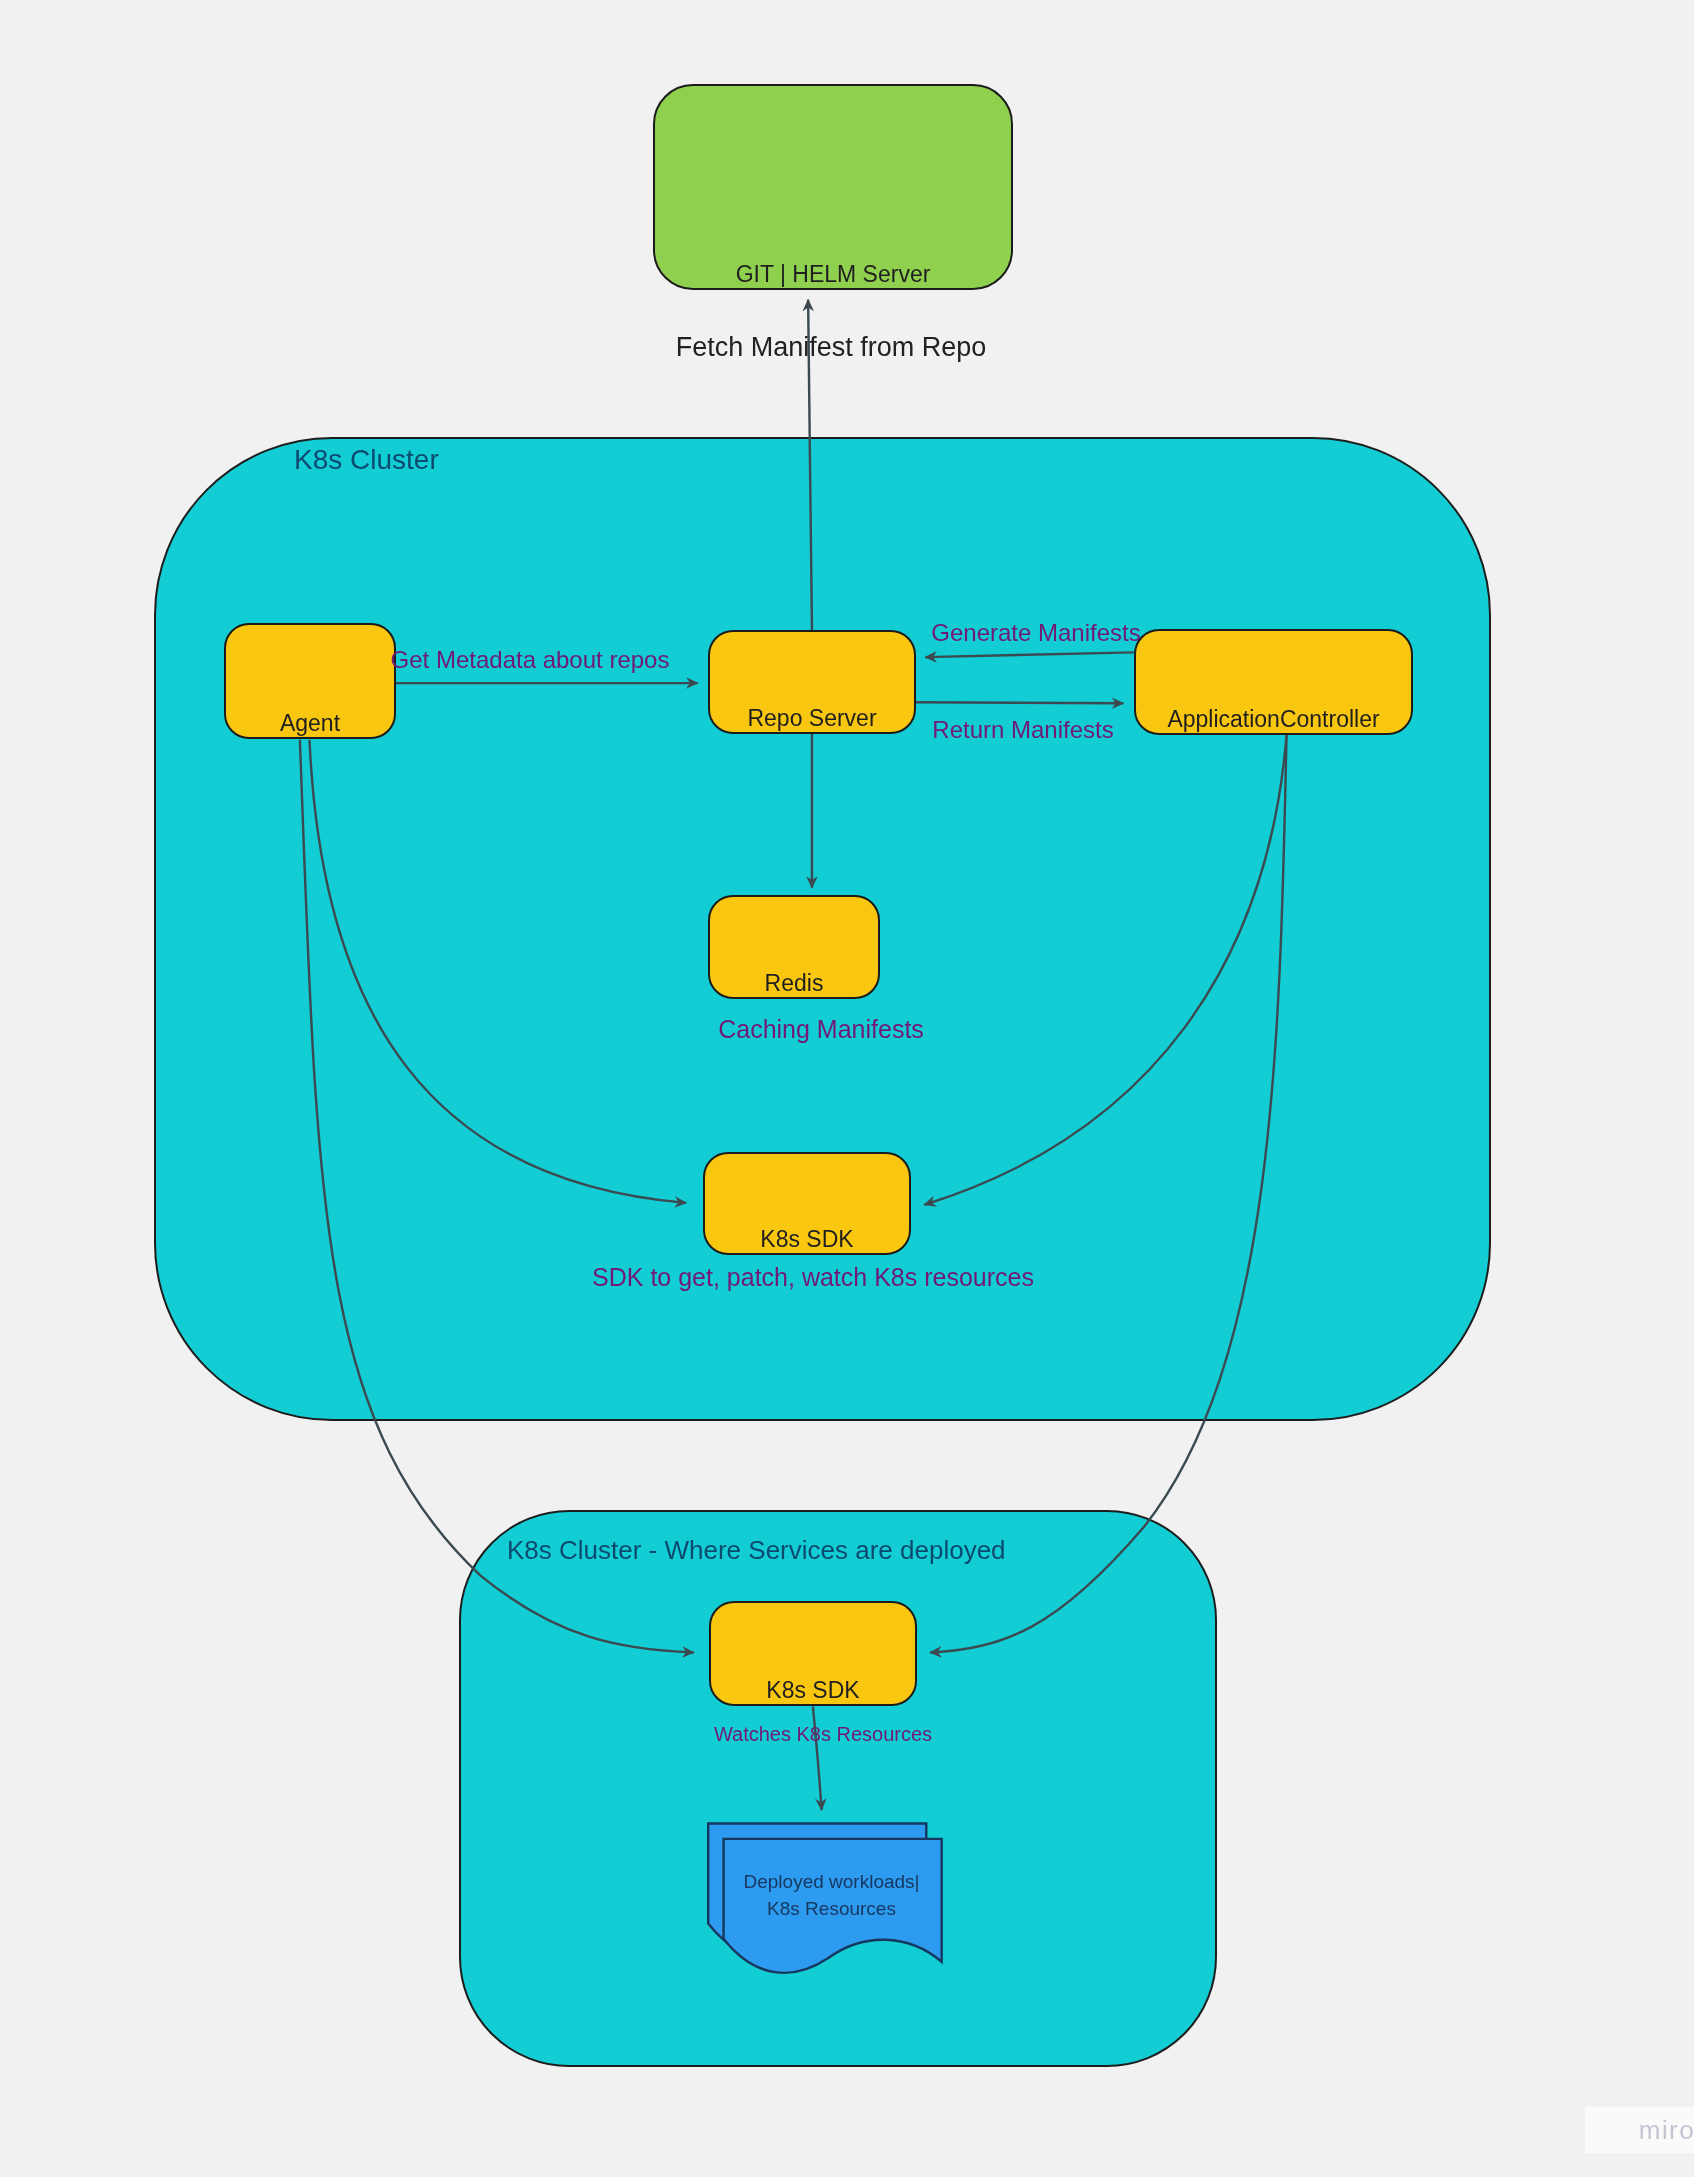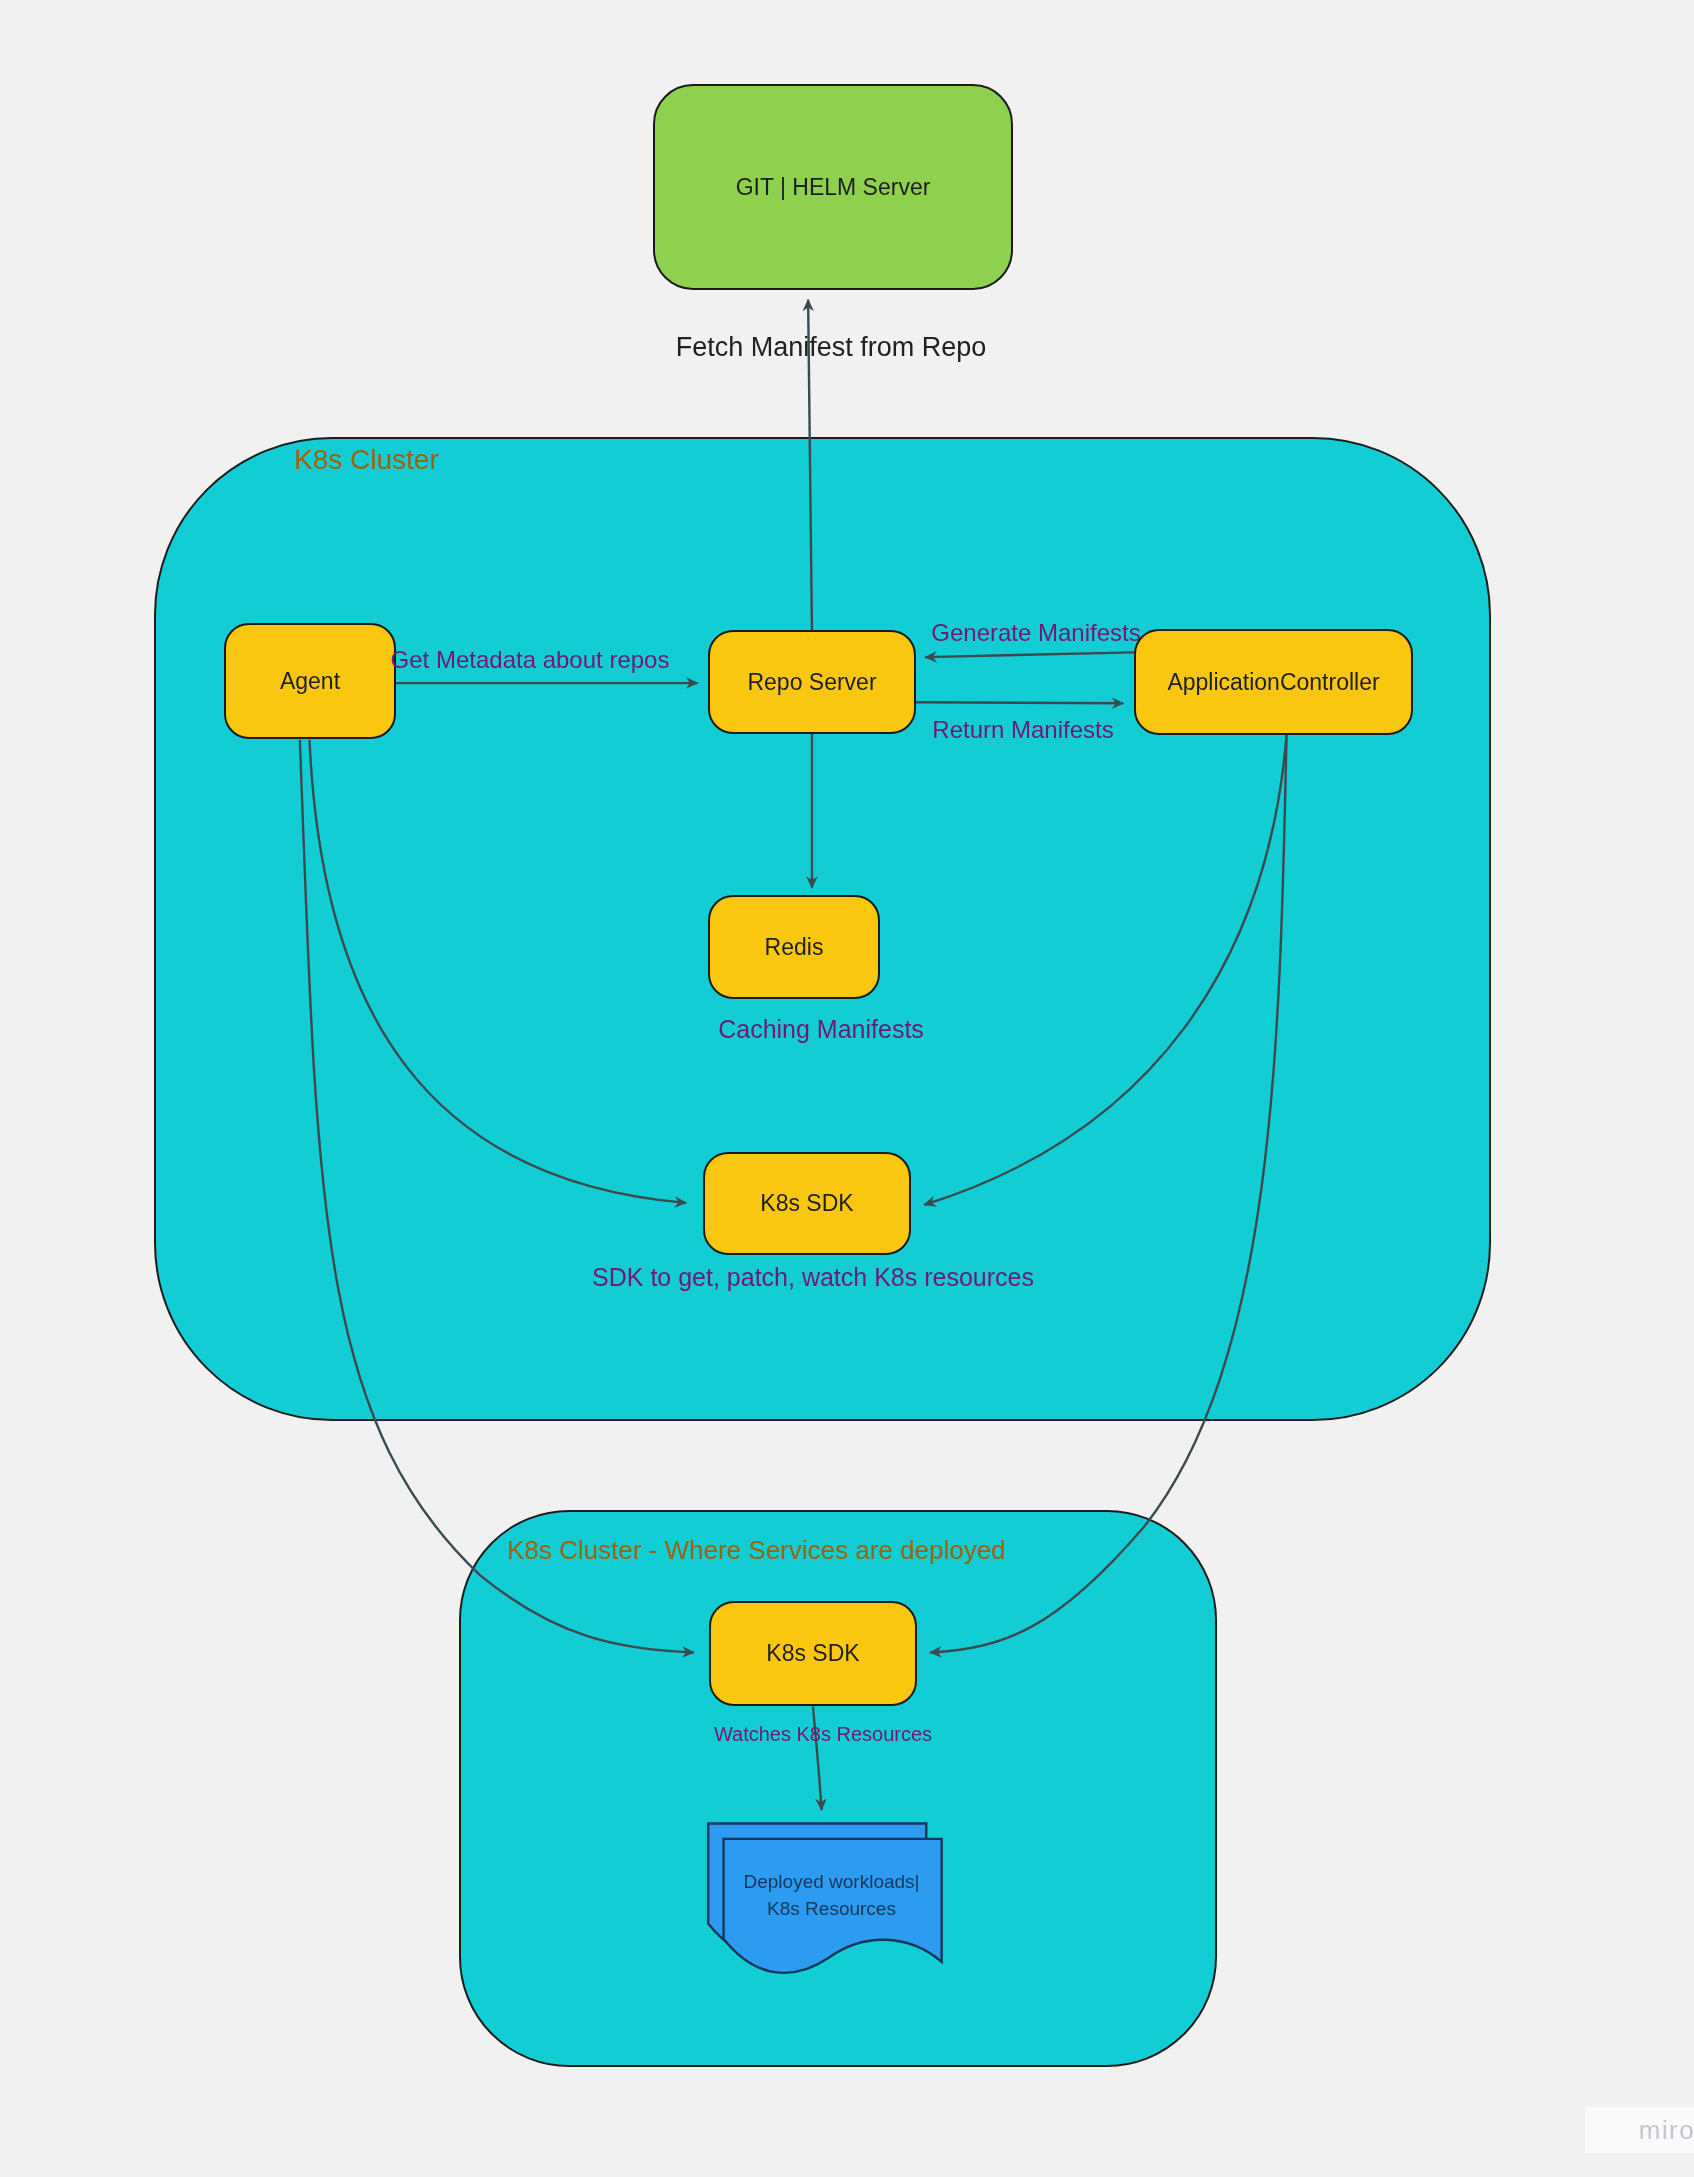--- a/index.html
+++ b/index.html
@@ -17,41 +17,41 @@
   .cluster{
     position:absolute;
     background:#13cdd4;
     border:2.4px solid #1d1d1d;
     box-sizing:border-box;
   }
   .cluster-main{left:154px;top:437px;width:1337px;height:984px;border-radius:178px;}
   .cluster-deploy{left:459px;top:1510px;width:758px;height:557px;border-radius:110px;}
   .cluster-title{
     position:absolute;
-    color:#a16207;
+    color:#0c4a6e;
     font-weight:500;
     white-space:nowrap;
     z-index:3;
   }
   .cluster-title.main{left:294px;top:444px;font-size:28px;}
   .cluster-title.deploy{left:507px;top:1535px;font-size:26px;}
 
   
   svg.edges{position:absolute;left:0;top:0;z-index:1;}
   .edge{fill:none;stroke:#3a4a50;stroke-width:2.5px;}
   .doc-shape{fill:#2d9bf0;stroke:#16375e;stroke-width:2.5px;}
 
   
   .node{
     position:absolute;
     background:#fac710;
     border:2.4px solid #1b1b1b;
     border-radius:25px;
     box-sizing:border-box;
-    display:flex;align-items:center;justify-content:center;
+    display:flex;align-items:flex-end;justify-content:center;
     color:#1f1f1f;font-size:23px;
     z-index:2;
     text-align:center;
   }
   .node-git{left:653px;top:84px;width:360px;height:206px;border-radius:40px;background:#8fd14f;}
   .node-agent{left:224px;top:623px;width:172px;height:116px;}
   .node-repo{left:708px;top:630px;width:208px;height:104px;}
   .node-appctrl{left:1134px;top:629px;width:279px;height:106px;}
   .node-redis{left:708px;top:895px;width:172px;height:104px;}
   .node-sdk1{left:703px;top:1152px;width:208px;height:103px;}

